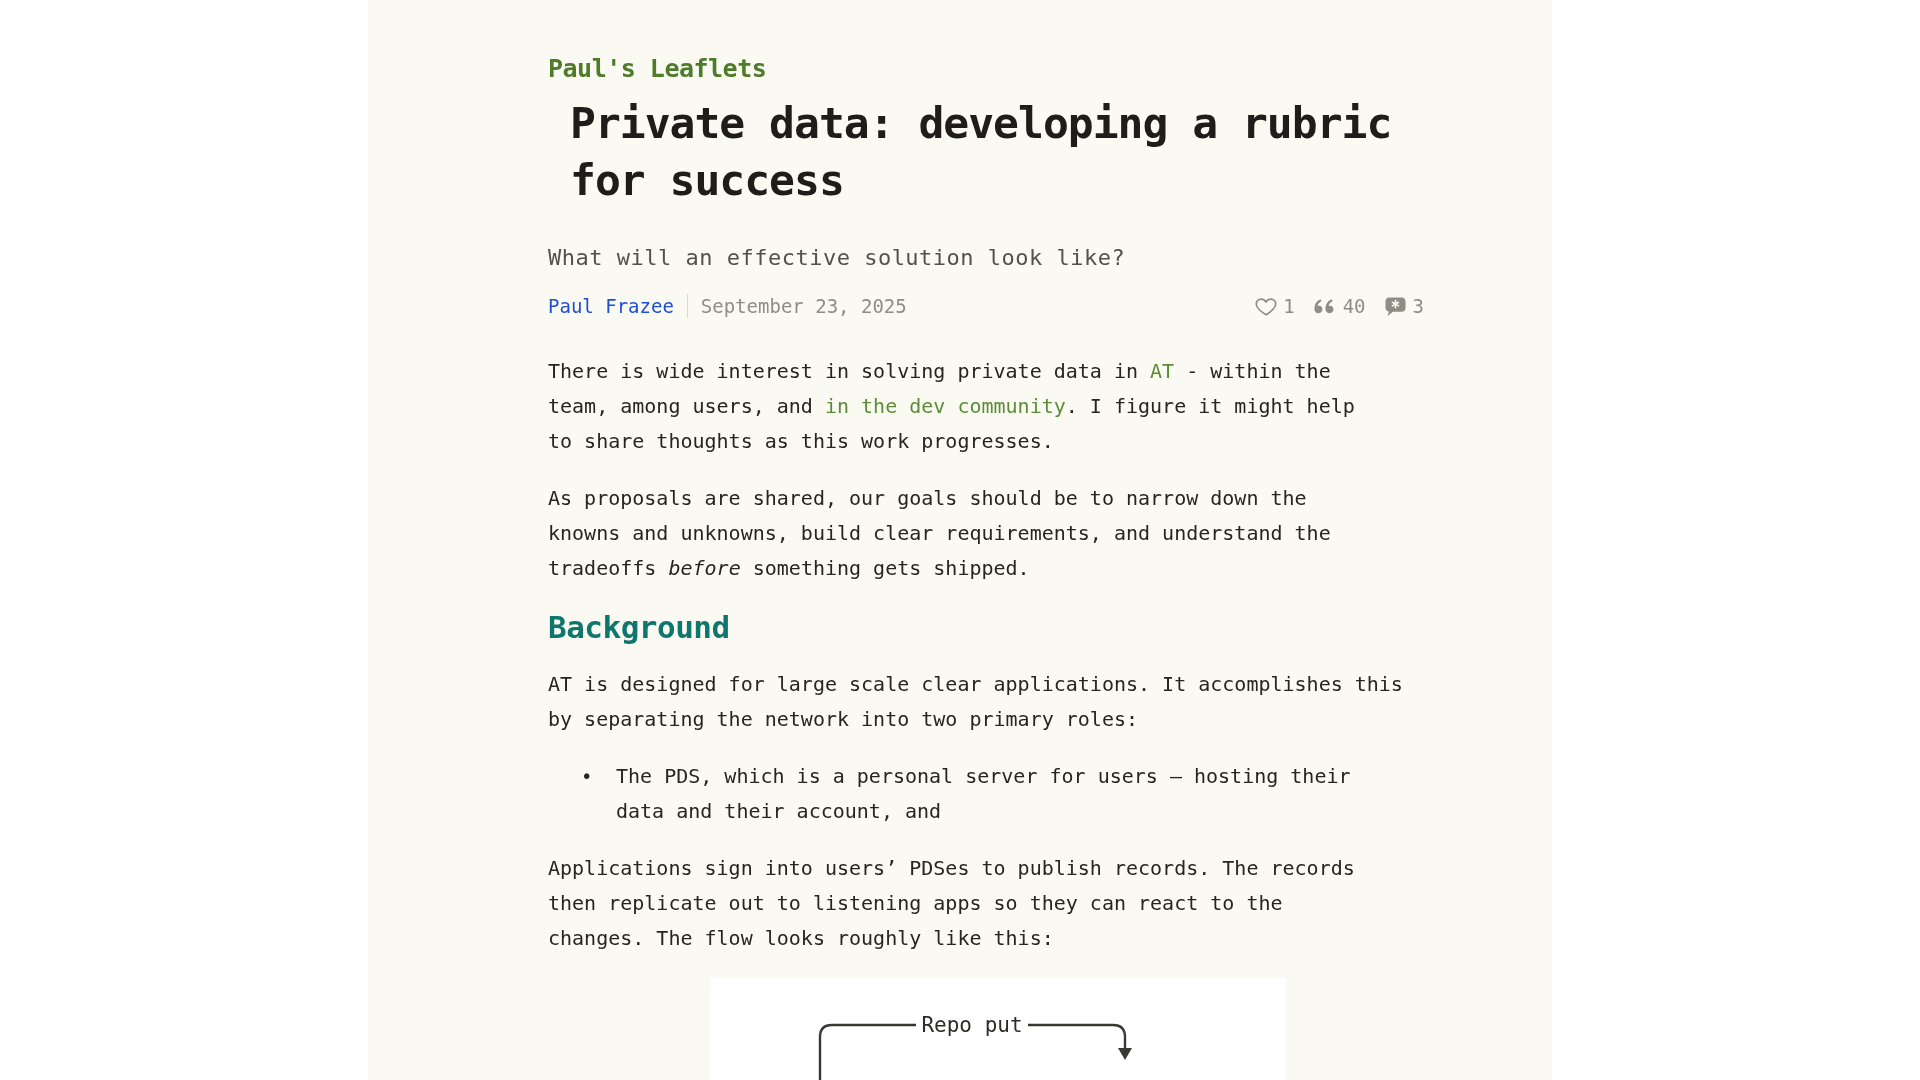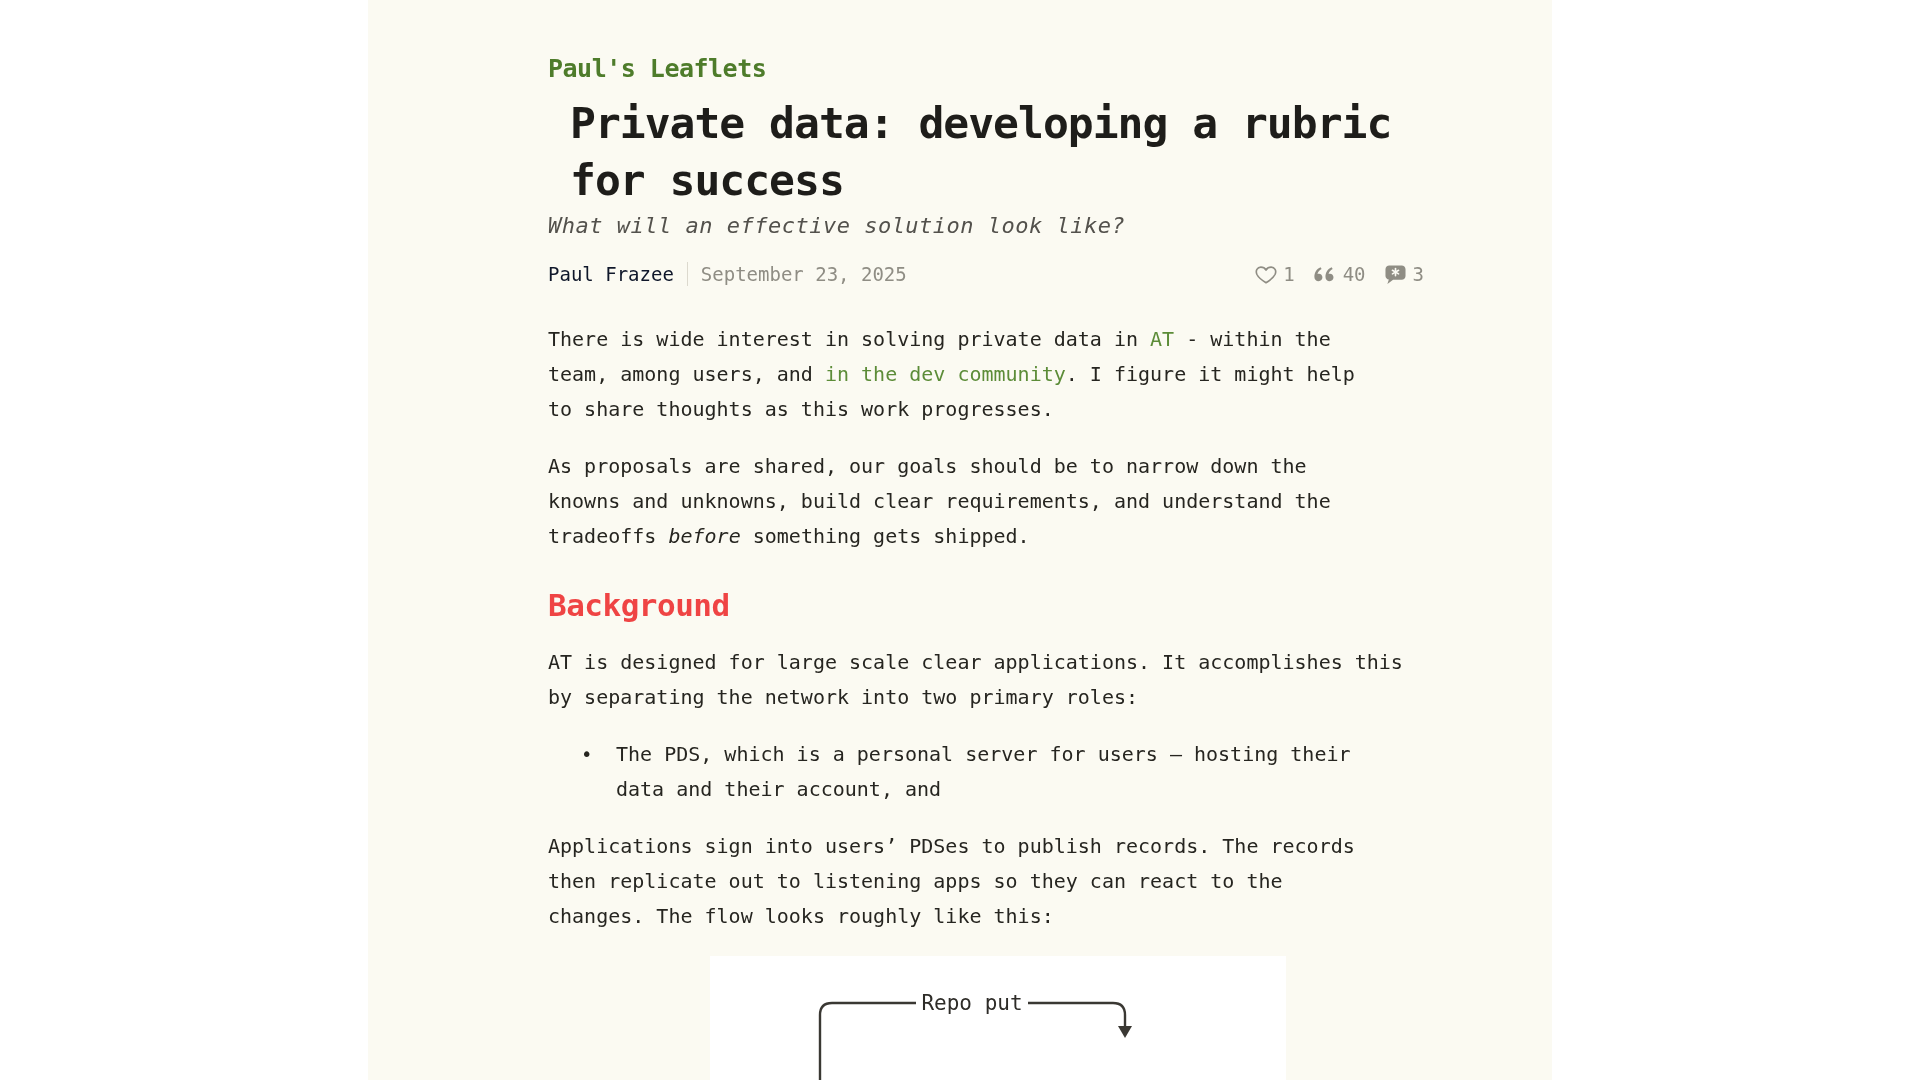--- a/index.html
+++ b/index.html
@@ -8,40 +8,40 @@
   .card { width:1184px; height:1080px; margin:0 auto; background:#FBFAF2; }
   .column { width:900px; margin-left:180px; padding-top:54px; }
 
   .site-name { display:inline-block; font-size:25px; font-weight:bold;
                color:#4E7C2B; text-decoration:none; letter-spacing:-0.5px; }
 
   h1.post-title { margin-top:12px; font-size:43px; line-height:57px;
                   font-weight:bold; color:#1E1D1A; letter-spacing:-1px;
                   white-space:pre-line;margin-left:22px; }
 
-  .subtitle { margin-top:4px; font-size:22px; font-style:italic;
+  .subtitle { margin-top:36px; font-size:22px; 
               color:#53514C; letter-spacing:0.5px; }
 
   .byline { margin-top:24px; display:flex; align-items:center;
             width:876px; font-size:19px; color:#8F8D84; }
-  .author { color:#0f172a; text-decoration:none; }
+  .author { color:#1d4ed8; text-decoration:none; }
   .divider { width:1px; height:24px; background:#DCD9CE; margin:0 13px; }
   .stats { margin-left:auto; display:flex; align-items:center; gap:18px; }
   .stat  { display:flex; align-items:center; gap:6px; color:#8F8D84;
            cursor:pointer; }
   .stat svg { display:block; }
 
   .prose { margin-top:36px; }
   .prose p { width:876px; font-size:20px; line-height:35px; color:#262520;
              white-space:pre-line; margin:22px 0; }
   .prose a { color:#5C8C38; text-decoration:none; }
   .prose em { font-style:italic; }
 
-  h2.section-heading { margin:33px 0 14px; font-size:31px; font-weight:bold;
-                       color:#ef4444; letter-spacing:-0.5px; }
+  h2.section-heading { margin:23px 0 14px; font-size:31px; font-weight:bold;
+                       color:#0f766e; letter-spacing:-0.5px; }
 
   ul.roles-list { list-style:none; margin:17px 0; }
   ul.roles-list li { position:relative; width:876px; padding-left:68px;
                      font-size:20px; line-height:35px; color:#262520;
                      white-space:pre-line; }
   ul.roles-list li + li { margin-top:13px; }
   ul.roles-list li::before { content:"•"; position:absolute; left:33px; top:0;
                              color:#262520; font-size:19px; }
 
   .figure { width:576px; height:320px; background:#ffffff; margin:10px 0 0 162px; }

